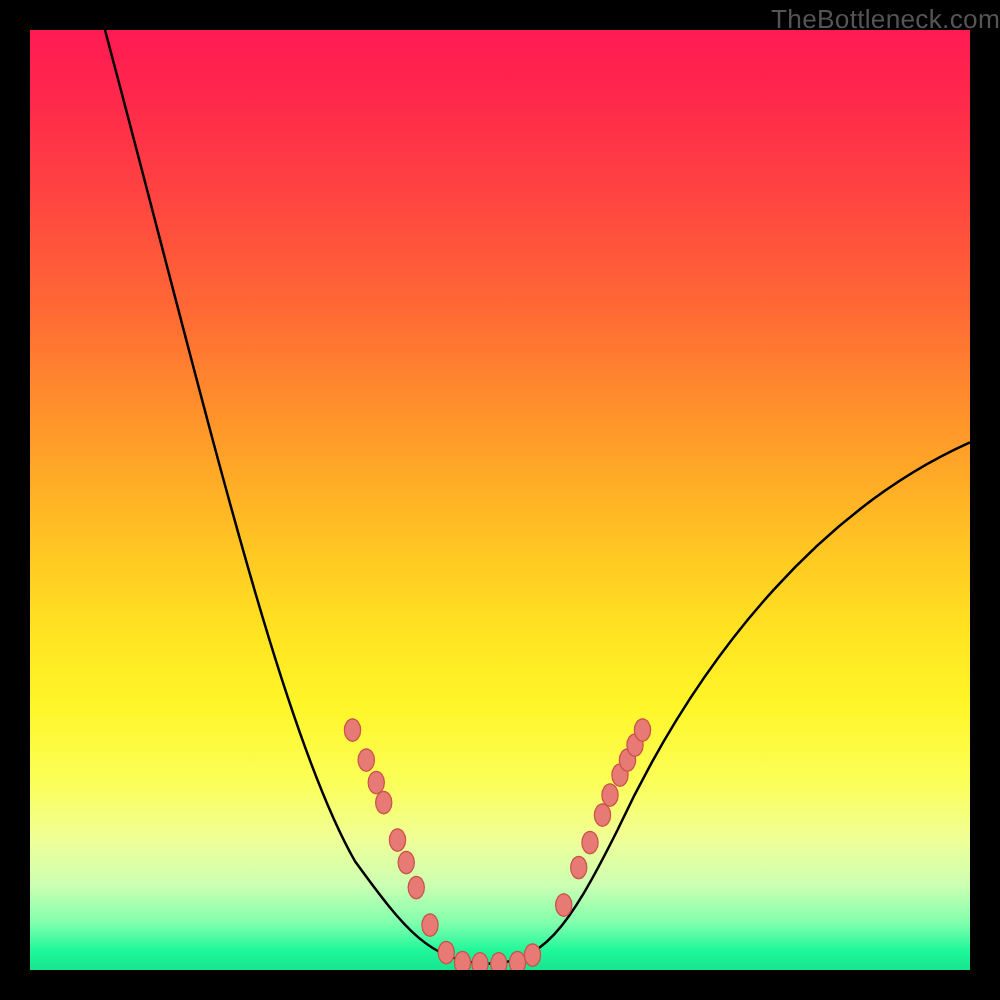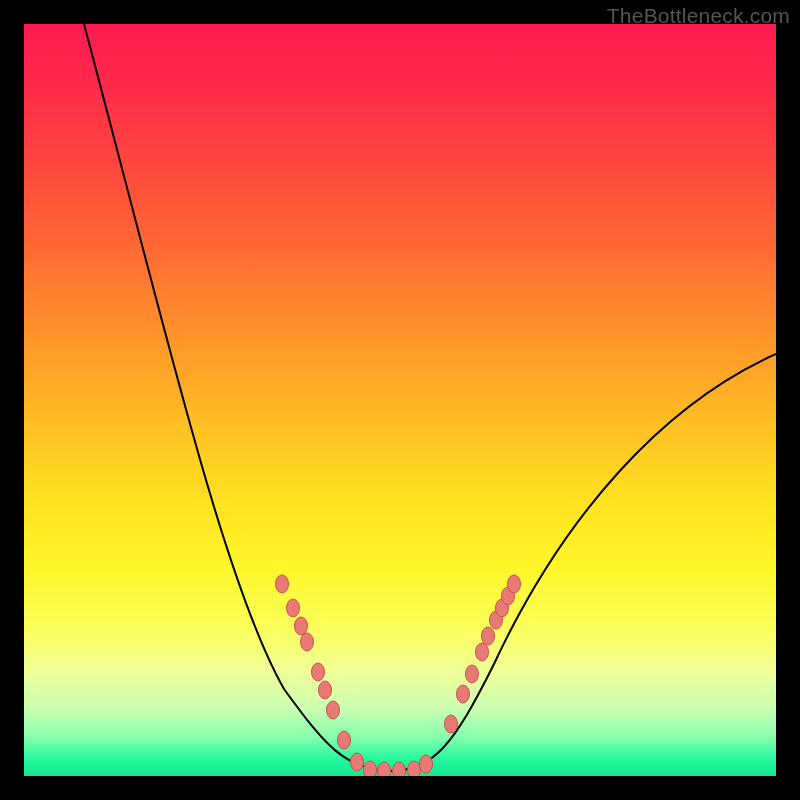--- a/index.html
+++ b/index.html
@@ -36,21 +36,21 @@
       #f0ff96 86%,
       #ccffb3 91%,
       #80ffad 95%,
       #1ef79a 98%,
       #17e48e 100%
     );
   }
   .watermark {
     position: absolute;
     top: 4px;
-    right: 10px;
+    right: 0;
     color: #555;
     font-size: 21px;
     letter-spacing: 0.2px;
     font-weight: 500;
   }
   svg.plot {
     position: absolute;
     inset: 0;
     width: 100%;
     height: 100%;

